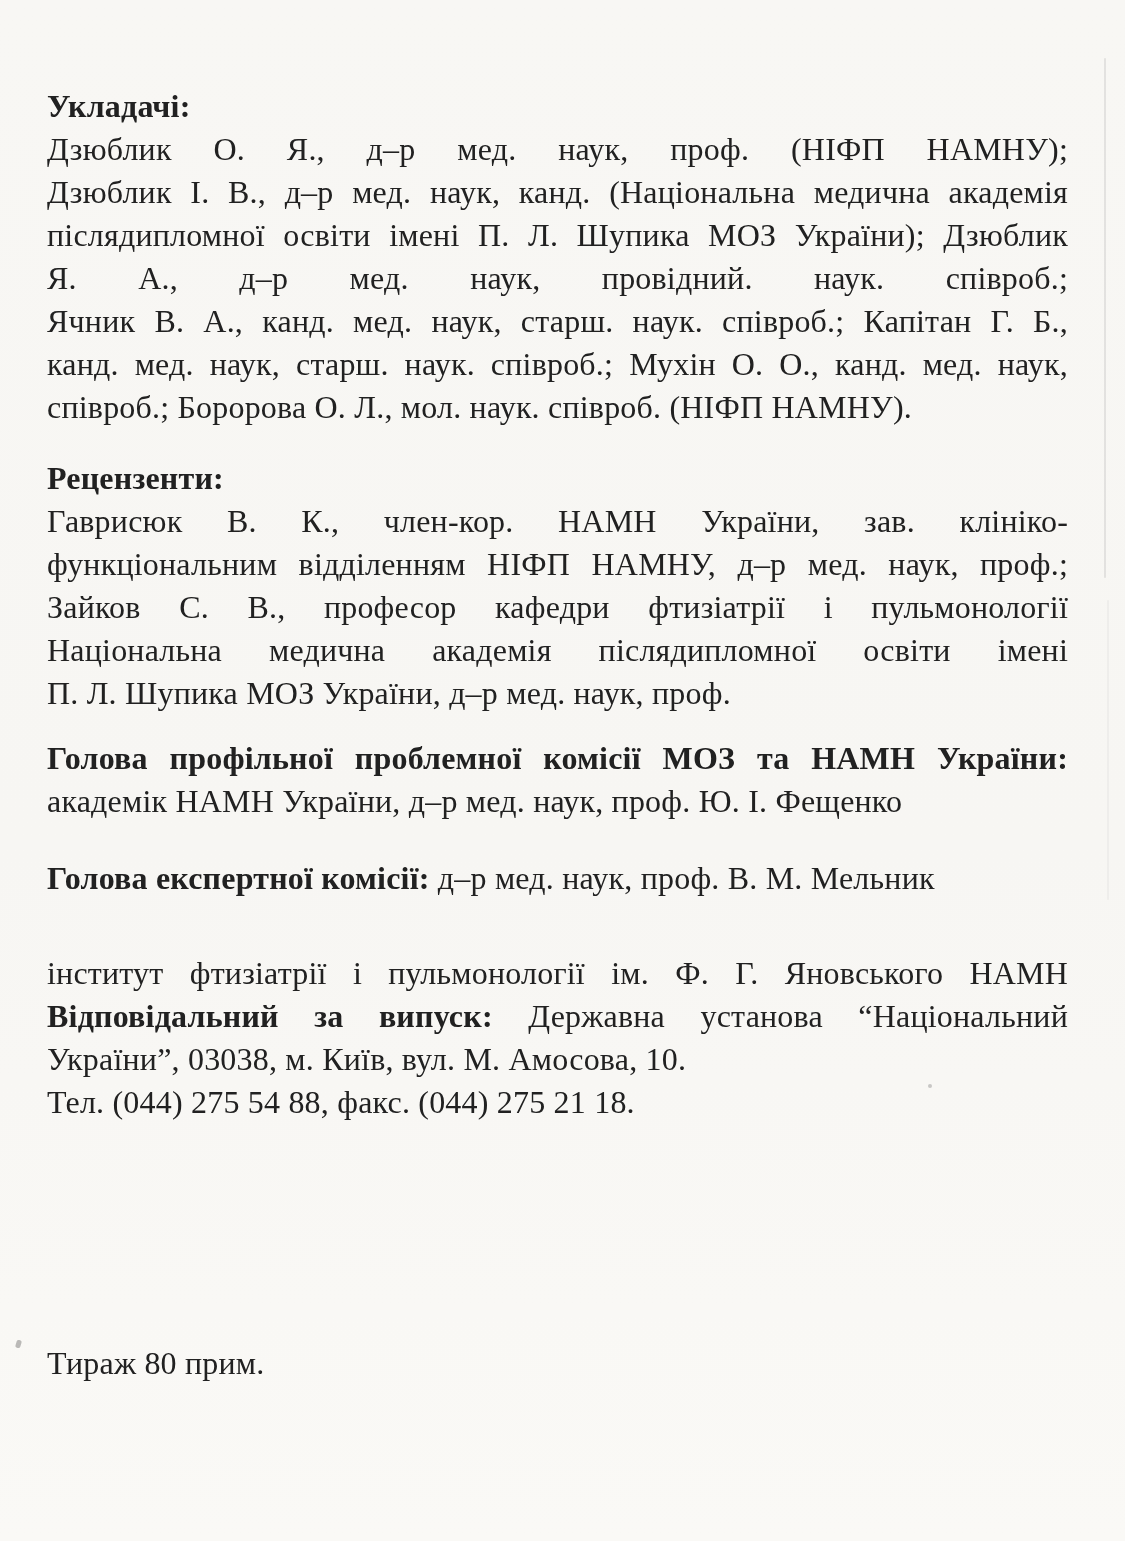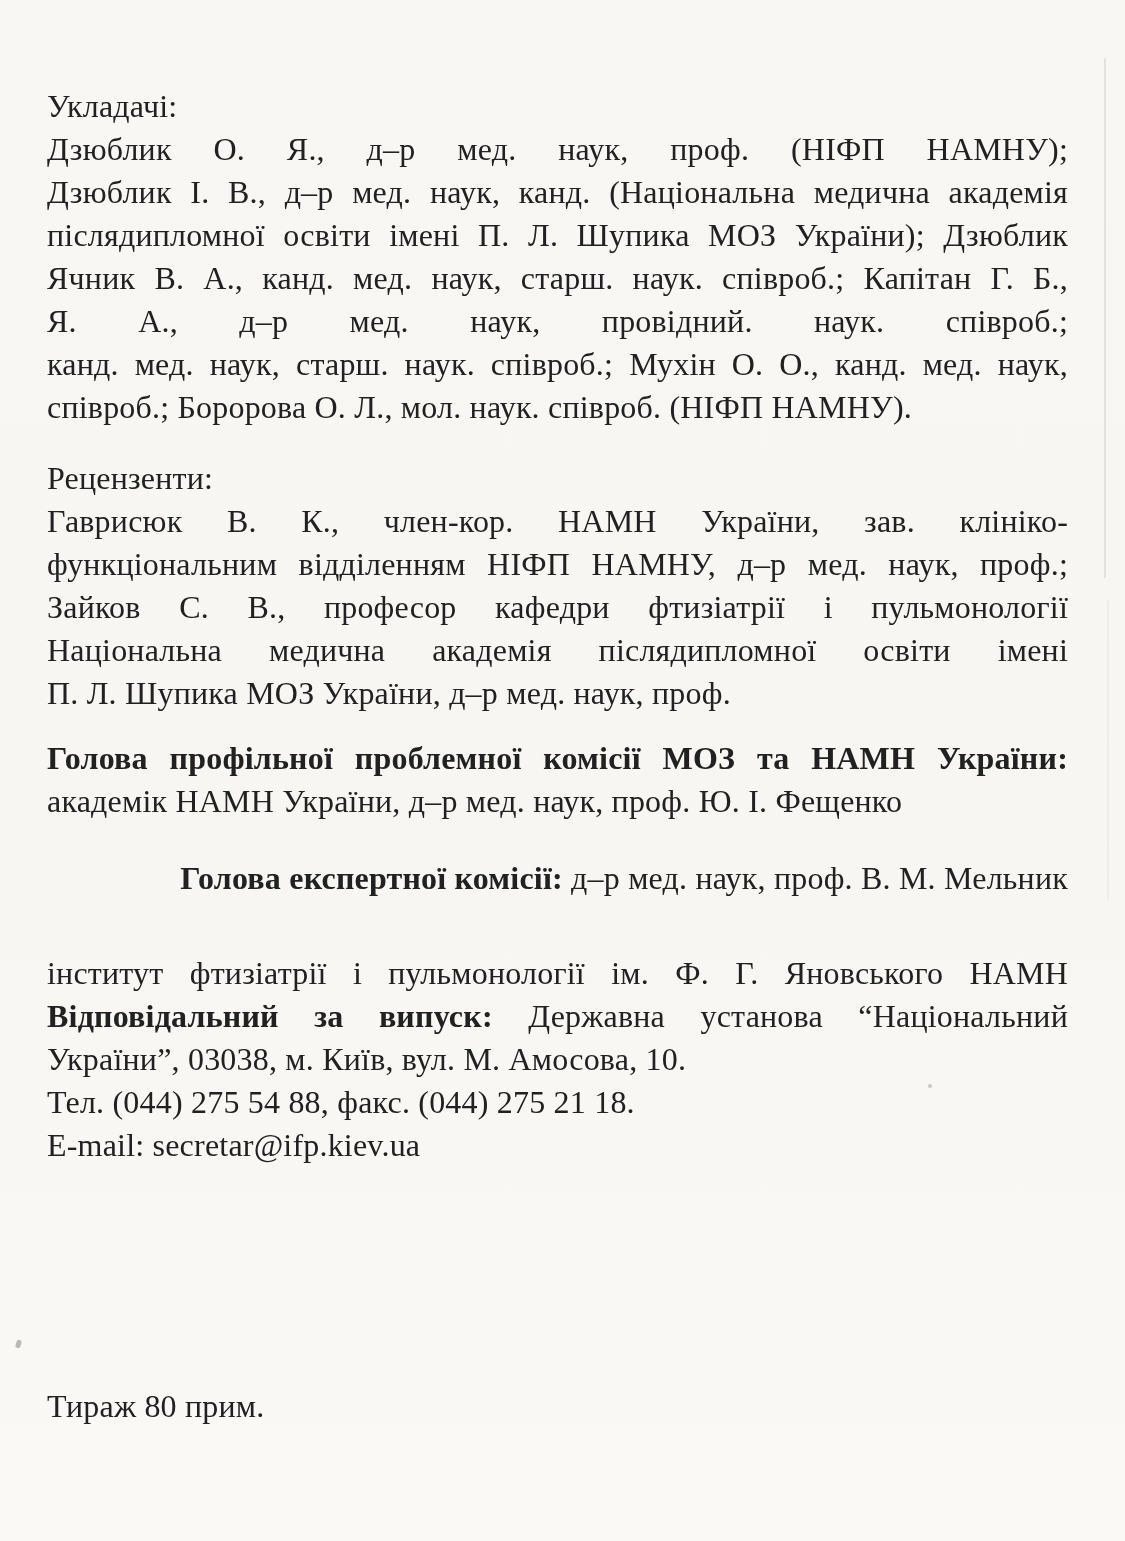--- a/index.html
+++ b/index.html
@@ -22,25 +22,25 @@
     font-size: 32px;
     line-height: 43px;
     height: 43px;
     overflow: hidden;
     letter-spacing: 0.2px;
   }
   .j {
     text-align: justify;
     text-align-last: justify;
   }
-  .h { font-weight: normal; }
+  .h { font-weight: bold; }
   b { font-weight: bold; }
   .mt-reviewers   { margin-top: 28px; }
   .mt-profile     { margin-top: 22px; }
-  .mt-expert      { margin-top: 34px; text-align: right; }
+  .mt-expert      { margin-top: 34px; }
   .mt-responsible { margin-top: 52px; }
   .mt-printrun    { margin-top: 218px; }
   
   .artifact { position: absolute; pointer-events: none; }
   .edge-line {
     left: 1104px; top: 58px; width: 2px; height: 520px;
     background: rgba(125,125,125,0.17);
     border-radius: 2px;
   }
   .edge-line2 {
@@ -63,22 +63,22 @@
 </head>
 <body>
 
 <div class="page">
 
   <section>
     <div class="line h">Укладачі:</div>
     <div class="line j">Дзюблик О. Я., д–р мед. наук, проф. (НІФП НАМНУ);</div>
     <div class="line j">Дзюблик І. В., д–р мед. наук, канд. (Національна медична академія</div>
     <div class="line j">післядипломної освіти імені П. Л. Шупика МОЗ України); Дзюблик</div>
+    <div class="line j">Я. А., д–р мед. наук, провідний. наук. співроб.;</div>
     <div class="line j">Ячник В. А., канд. мед. наук, старш. наук. співроб.; Капітан Г. Б.,</div>
-    <div class="line j">Я. А., д–р мед. наук, провідний. наук. співроб.;</div>
     <div class="line j">канд. мед. наук, старш. наук. співроб.; Мухін О. О., канд. мед. наук,</div>
     <div class="line">співроб.; Боророва О. Л., мол. наук. співроб. (НІФП НАМНУ).</div>
   </section>
 
   <section class="mt-reviewers">
     <div class="line h">Рецензенти:</div>
     <div class="line j">Гаврисюк В. К., член-кор. НАМН України, зав. клініко-</div>
     <div class="line j">функціональним відділенням НІФП НАМНУ, д–р мед. наук, проф.;</div>
     <div class="line j">Зайков С. В., професор кафедри фтизіатрії і пульмонології</div>
     <div class="line j">Національна медична академія післядипломної освіти імені</div>
@@ -92,21 +92,20 @@
 
   <section class="mt-expert">
     <div class="line"><b>Голова експертної комісії:</b> <span>д–р мед. наук, проф. В. М. Мельник</span></div>
   </section>
 
   <section class="mt-responsible">
     <div class="line j">інститут фтизіатрії і пульмонології ім. Ф. Г. Яновського НАМН</div>
     <div class="line j"><b>Відповідальний за випуск:</b> <span>Державна установа “Національний</span></div>
     <div class="line">України”, 03038, м. Київ, вул. М. Амосова, 10.</div>
     <div class="line">Тел. (044) 275 54 88, факс. (044) 275 21 18.</div>
-    <div class="line">E-mail: secretar@ifp.kiev.ua</div>
   </section>
 
   <div class="line mt-printrun">Тираж 80 прим.</div>
 
 </div>
 
 <div class="artifact edge-line"></div>
 <div class="artifact edge-line2"></div>
 <div class="artifact speck-a"></div>
 <div class="artifact speck-b"></div>

